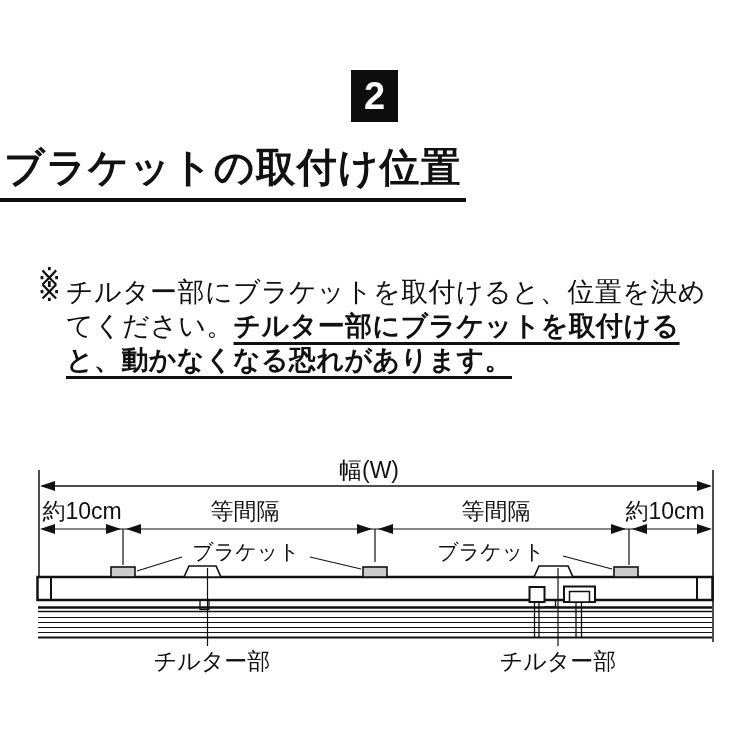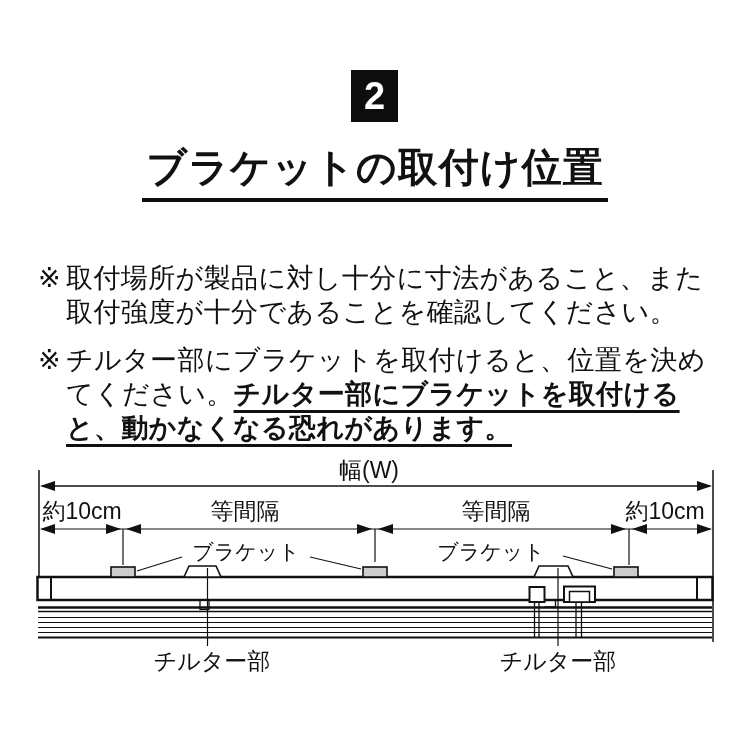--- a/index.html
+++ b/index.html
@@ -5,21 +5,21 @@
   html,body{margin:0;padding:0;}
   body{
     width:750px;height:750px;background:#ffffff;overflow:hidden;position:relative;
     font-family:"Liberation Sans","DejaVu Sans",sans-serif;color:#111;
   }
   .step-badge{
     position:absolute;left:351px;top:70px;width:47px;height:52px;
     background:#0d0d0d;color:#fff;display:flex;align-items:center;justify-content:center;
     font-size:38px;font-weight:bold;
   }
-  .title-wrap{position:absolute;top:143px;left:0;width:750px;text-align:center;}
+  .title-wrap{position:absolute;top:143px;left:0;width:750px;text-align:left;}
   .page-title{
     display:inline-block;font-size:40px;font-weight:bold;letter-spacing:1px;
     padding:0 4px 7px 4px;border-bottom:4px solid #0d0d0d;line-height:1.2;
   }
   .notes{position:absolute;left:38px;top:261px;width:680px;}
   .note{
     position:relative;padding-left:28px;font-size:27px;line-height:34px;
     letter-spacing:0.4px;margin:0 0 14px 0;width:662px;
   }
   .note-marker{position:absolute;left:0;top:0;}
@@ -41,21 +41,20 @@
   <span>2</span>
 </div>
 
 <div class="title-wrap">
   <span class="page-title">ブラケットの取付け位置</span>
 </div>
 
 <div class="notes">
   <div class="note">
     <span class="note-marker">※</span>
-    <span>取付場所が製品に対し十分に寸法があること、また取付強度が十分であることを確認してください。</span>
   </div>
   <div class="note">
     <span class="note-marker">※</span>
     <span>チルター部にブラケットを取付けると、位置を決めてください。</span><span class="emphasis">チルター部にブラケットを取付けると、動かなくなる恐れがあります。</span>
   </div>
 </div>
 
 <svg class="diagram" width="750" height="235" viewBox="0 0 750 235" xmlns="http://www.w3.org/2000/svg">
 
   <line x1="39" y1="20" x2="39" y2="127" stroke-width="1.5"></line>

